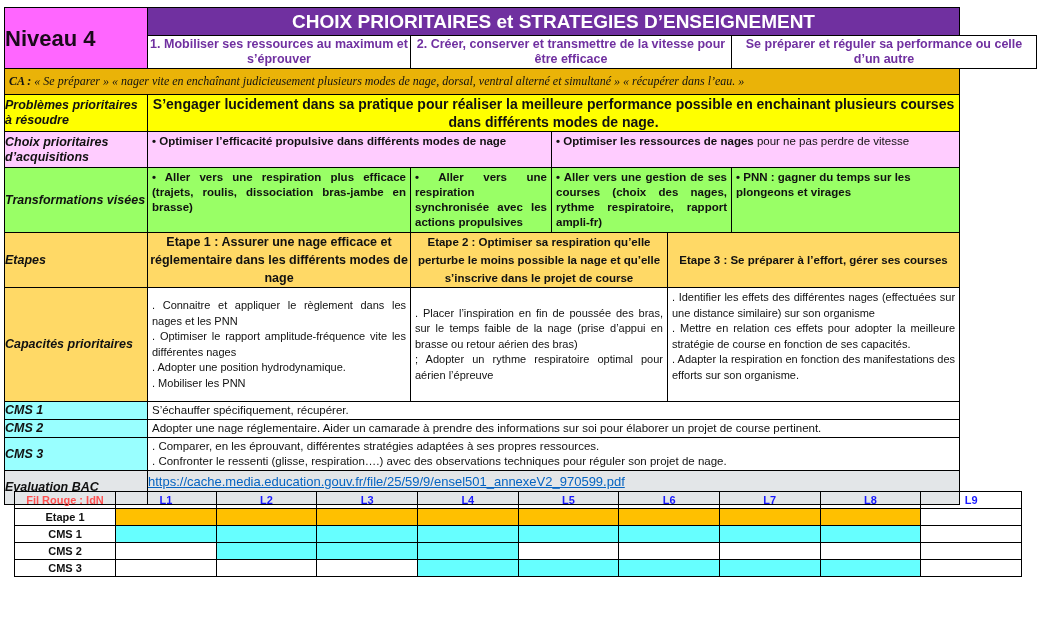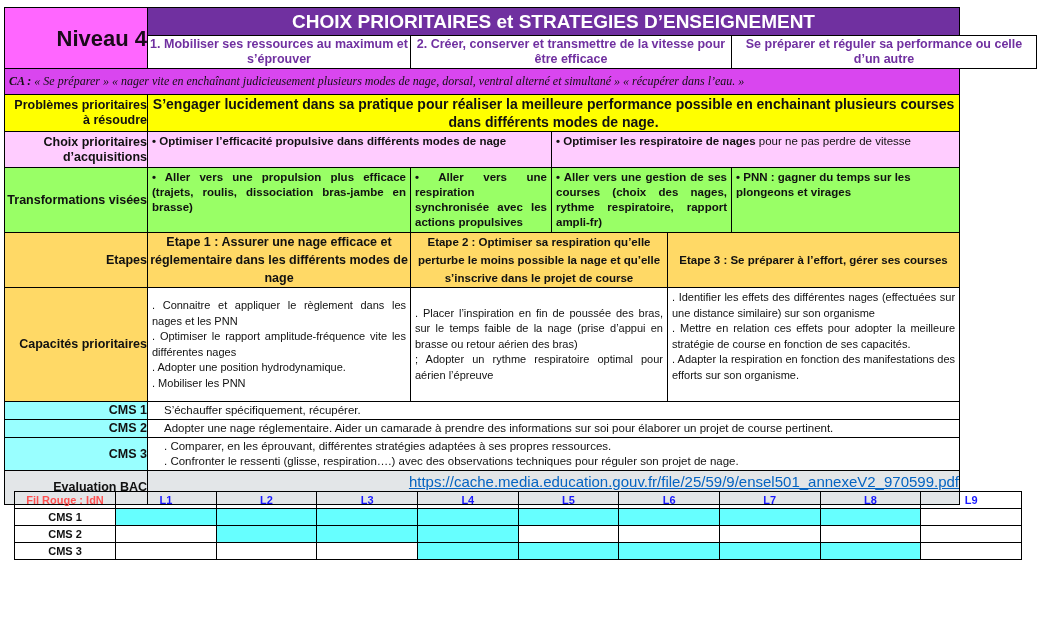--- a/index.html
+++ b/index.html
@@ -4,40 +4,40 @@
   <style>
     * { box-sizing: border-box; margin: 0; padding: 0; }
     html, body { width: 1038px; height: 618px; background: #ffffff; overflow: hidden; }
     body { font-family: "Liberation Sans", sans-serif; color: #111; position: relative; }
     table { border-collapse: collapse; table-layout: fixed; }
     td { border: 1px solid #000; vertical-align: middle; }
 
     #main { position: absolute; left: 4px; top: 7px; width: 1033px; }
     #main td { font-size: 11.5px; line-height: 15px; }
 
-    .niveau { background: #ff66ff; font-weight: bold; font-size: 22px !important; text-align: right; color: #1a0a1a; }
+    .niveau { background: #ff66ff; font-weight: bold; font-size: 22px !important; text-align: left; color: #1a0a1a; }
     .title { background: #7030a0; color: #fff; font-weight: bold; font-size: 19px !important; text-align: center; height: 28px; }
     .choix { color: #7030a0; font-weight: bold; text-align: center; font-size: 12.5px !important; background: #fff; }
-    .ca { background: #d946ef; font-family: "Liberation Serif", serif; font-style: italic; font-size: 12px !important; padding: 2px 4px; height: 26px; }
+    .ca { background: #eab308; font-family: "Liberation Serif", serif; font-style: italic; font-size: 12px !important; padding: 2px 4px; height: 26px; }
     .ca b { font-style: italic; }
     .yellow { background: #ffff00; }
     .pink { background: #ffccff; }
     .green { background: #99ff66; }
     .orange { background: #ffd966; }
     .cyan { background: #99ffff; }
     .grey { background: #e3e6e8; }
-    .label { font-weight: bold; text-align: right; font-size: 12.5px !important; }
+    .label { font-weight: bold; text-align: left; font-size: 12.5px !important; font-style: italic; }
     .pb { font-weight: bold; text-align: center; font-size: 14px !important; line-height: 18px !important; }
     .txt { padding: 2px 4px; }
     .bold { font-weight: bold; }
     .just { text-align: justify; }
     .etape { font-weight: bold; text-align: center; font-size: 12.5px !important; line-height: 18px !important; }
     .cap { padding: 2px 4px; text-align: justify; font-size: 11px !important; line-height: 15.5px !important; vertical-align: top; }
-    .cms { padding: 1px 16px; font-size: 11.5px !important; }
-    .link { color: #0563c1; text-decoration: underline; font-size: 15px; text-align: right; display: block; }
+    .cms { padding: 1px 4px; font-size: 11.5px !important; }
+    .link { color: #0563c1; text-decoration: underline; font-size: 13px; text-align: left; display: block; }
 
     #filrouge { position: absolute; left: 14px; top: 491px; width: 1008px; }
     #filrouge td { height: 17px; font-size: 11px; font-weight: bold; text-align: center; }
     .fr-head { color: #ff5050; }
     .lvl { color: #1a1aff; }
   </style>
 </head>
 <body>
 
 <table id="main">
@@ -63,25 +63,25 @@
   <tr>
     <td class="ca" colspan="7"><b>CA :</b><span> « Se préparer » «  nager vite en enchaînant judicieusement  plusieurs modes de nage, dorsal, ventral alterné et simultané » « récupérer dans l’eau. »</span></td>
   </tr>
   <tr style="height:36px">
     <td class="yellow label">Problèmes prioritaires à résoudre</td>
     <td class="yellow pb" colspan="6">S’engager lucidement dans sa pratique pour réaliser la meilleure performance possible en enchainant plusieurs courses dans différents modes de nage.</td>
   </tr>
   <tr style="height:36px">
     <td class="pink label">Choix prioritaires d’acquisitions</td>
     <td class="pink txt" colspan="3" style="vertical-align:top"><b>• Optimiser l’efficacité propulsive  dans différents modes de nage</b><span></span></td>
-    <td class="pink txt" colspan="3" style="vertical-align:top"><b>• Optimiser les respiratoire de nages</b><span> pour ne pas perdre de vitesse</span></td>
+    <td class="pink txt" colspan="3" style="vertical-align:top"><b>• Optimiser les ressources de nages</b><span> pour ne pas perdre de vitesse</span></td>
   </tr>
   <tr style="height:48px">
     <td class="green label">Transformations visées</td>
-    <td class="green txt bold just" style="vertical-align:top" colspan="2"><span>• Aller vers une propulsion plus efficace</span><span> (trajets, roulis, dissociation bras-jambe en brasse)</span></td>
+    <td class="green txt bold just" style="vertical-align:top" colspan="2"><span>• Aller vers une respiration plus efficace</span><span> (trajets, roulis, dissociation bras-jambe en brasse)</span></td>
     <td class="green txt bold just" style="vertical-align:top"><span>•  Aller vers une respiration</span><span> synchronisée avec les actions propulsives</span></td>
     <td class="green txt bold just" style="vertical-align:top" colspan="2"><span>• Aller vers une gestion de ses courses</span><span> (choix des nages, rythme respiratoire, rapport ampli-fr)</span></td>
     <td class="green txt bold" style="vertical-align:top"><span>• PNN :</span><span> gagner du temps sur les plongeons et virages</span></td>
   </tr>
   <tr style="height:53px">
     <td class="orange label">Etapes</td>
     <td class="orange etape" colspan="2"><span>Etape 1 :</span><span> Assurer une nage efficace et réglementaire dans les différents modes de nage</span></td>
     <td class="orange etape" colspan="2" style="font-size:11.5px !important"><span>Etape 2 :</span><span> Optimiser sa respiration qu’elle perturbe le moins possible la nage et qu’elle s’inscrive dans le projet de course</span></td>
     <td class="orange etape" colspan="2" style="font-size:11.5px !important"><span>Etape 3 :</span><span> Se préparer à l’effort, gérer ses courses</span></td>
   </tr>
@@ -140,20 +140,32 @@
         <td class="lvl">L4</td>
         <td class="lvl">L5</td>
         <td class="lvl">L6</td>
         <td class="lvl">L7</td>
         <td class="lvl">L8</td>
         <td class="lvl">L9</td>
       </tr>
   </thead>
   <tbody id="fr-body">
       <tr>
+        <td>Etape 1</td>
+        <td style="background: rgb(255, 192, 0);"></td>
+        <td style="background: rgb(255, 192, 0);"></td>
+        <td style="background: rgb(255, 192, 0);"></td>
+        <td style="background: rgb(255, 192, 0);"></td>
+        <td style="background: rgb(255, 192, 0);"></td>
+        <td style="background: rgb(255, 192, 0);"></td>
+        <td style="background: rgb(255, 192, 0);"></td>
+        <td style="background: rgb(255, 192, 0);"></td>
+        <td style="background: rgb(255, 255, 255);"></td>
+      </tr>
+      <tr>
         <td>CMS 1</td>
         <td style="background: rgb(102, 255, 255);"></td>
         <td style="background: rgb(102, 255, 255);"></td>
         <td style="background: rgb(102, 255, 255);"></td>
         <td style="background: rgb(102, 255, 255);"></td>
         <td style="background: rgb(102, 255, 255);"></td>
         <td style="background: rgb(102, 255, 255);"></td>
         <td style="background: rgb(102, 255, 255);"></td>
         <td style="background: rgb(102, 255, 255);"></td>
         <td style="background: rgb(255, 255, 255);"></td>

